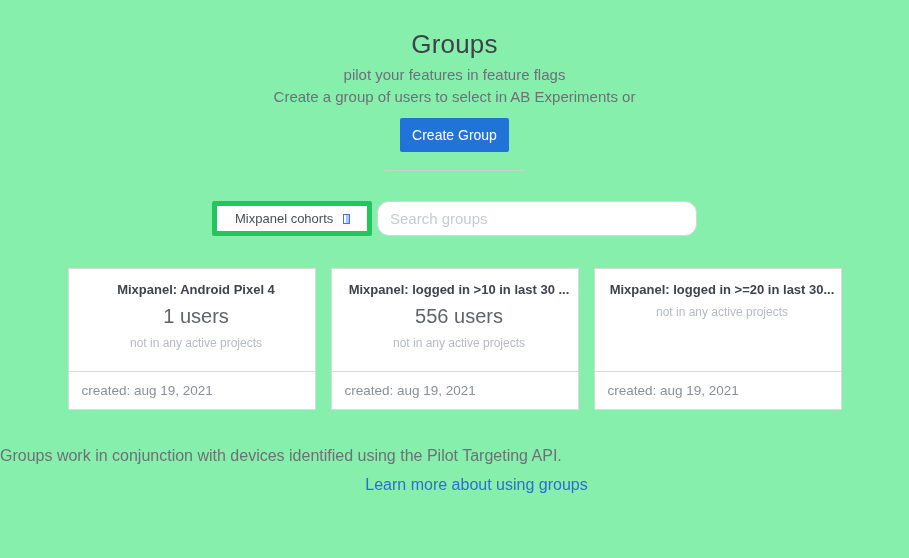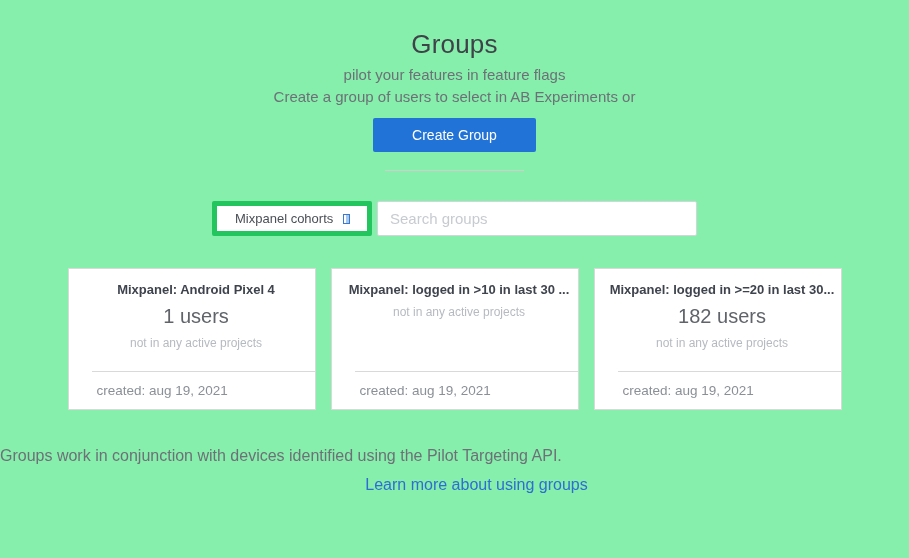--- a/index.html
+++ b/index.html
@@ -26,21 +26,21 @@
     font-size: 15px;
     line-height: 22px;
     color: #6d7177;
   }
   .page-subtitle span { display: block; }
 
   
   .btn-primary {
     display: block;
     margin: 10px auto 0 auto;
-    width: 163px; height: 34px;
+    width: 109px; height: 34px;
     background: #2273d8;
     color: #ffffff;
     border: none;
     border-radius: 2px;
     font-size: 14px;
     font-family: inherit;
     cursor: pointer;
   }
 
   .divider {
@@ -76,21 +76,21 @@
   }
   .dropdown-glyph {
     width: 7px; height: 10px;
     border: 1px solid #3a78d4;
     background: linear-gradient(90deg, #ffffff 0 50%, #a8c9ee 50% 100%);
     flex: 0 0 auto;
   }
   .search-input {
     width: 320px; height: 35px;
     border: 1px solid #d2d5d9;
-    border-radius: 2px;
+    border-radius: 12px;
     padding: 0 12px;
     font-size: 15px;
     font-family: inherit;
     color: #4a4f56;
     outline: none;
   }
   .search-input::placeholder { color: #c7cbd0; opacity: 1; }
 
   
   .cards-row {
@@ -129,24 +129,23 @@
   .card-status {
     margin-top: 8px;
     font-size: 12px;
     color: #b6bac0;
   }
   .card-footer {
     flex: 0 0 38px;
     border-top: 1px solid #d9d9d9;
     display: flex;
     align-items: center;
-    padding-left: 5px;
+    padding-left: 13px;
     font-size: 13.5px;
     color: #8a9097;
-    margin-left: 23px;
   }
 
   
   .footer-note {
     margin-top: 37px;
     font-size: 16px;
     color: #6d7177;
   }
   .footer-link {
     display: block;
@@ -190,29 +189,29 @@
         <div class="card-title">Mixpanel: Android Pixel 4</div>
         <div class="card-users">1 users</div>
         <div class="card-status">not in any active projects</div>
       </div>
       <div class="card-footer">created: aug 19, 2021</div>
     </div>
 
     <div class="card">
       <div class="card-body">
         <div class="card-title">Mixpanel: logged in &gt;10 in last 30 ...</div>
+        <div class="card-users">556 users</div>
         <div class="card-status">not in any active projects</div>
       </div>
       <div class="card-footer">created: aug 19, 2021</div>
     </div>
 
     <div class="card">
       <div class="card-body">
         <div class="card-title">Mixpanel: logged in &gt;=20 in last 30...</div>
-        <div class="card-users">182 users</div>
         <div class="card-status">not in any active projects</div>
       </div>
       <div class="card-footer">created: aug 19, 2021</div>
     </div>
 
   </div>
 
   <div class="footer-note">Groups work in conjunction with devices identified using the Pilot Targeting API.</div>
 
   <a class="footer-link" href="#">Learn more about using groups</a>

